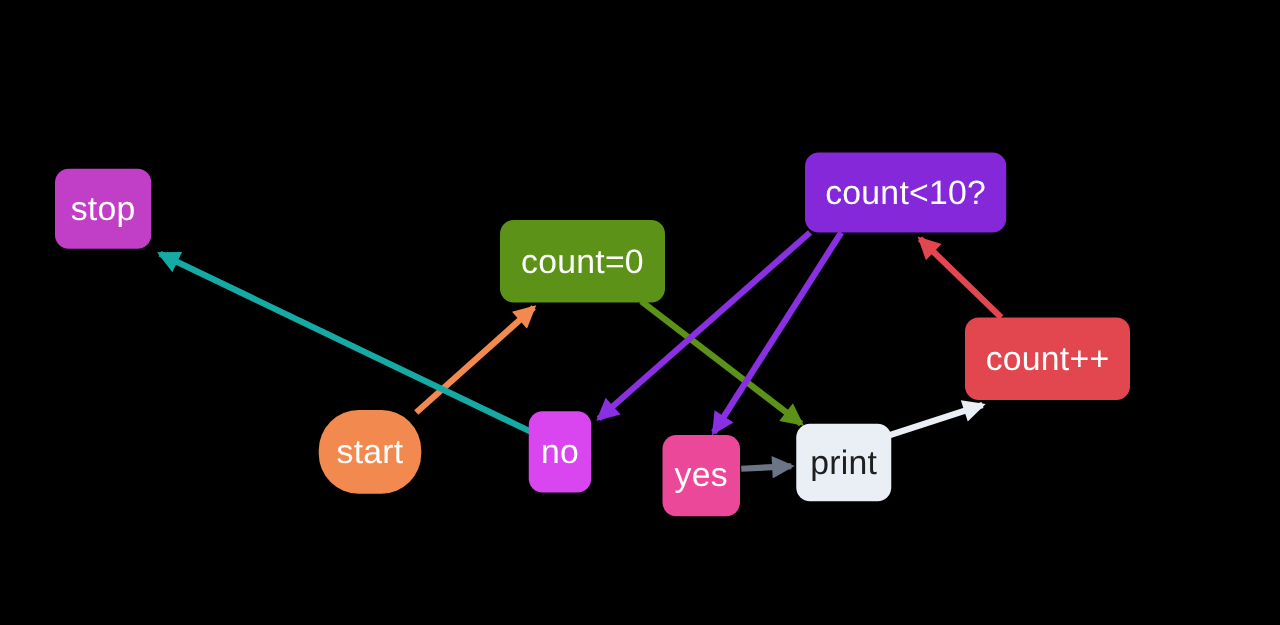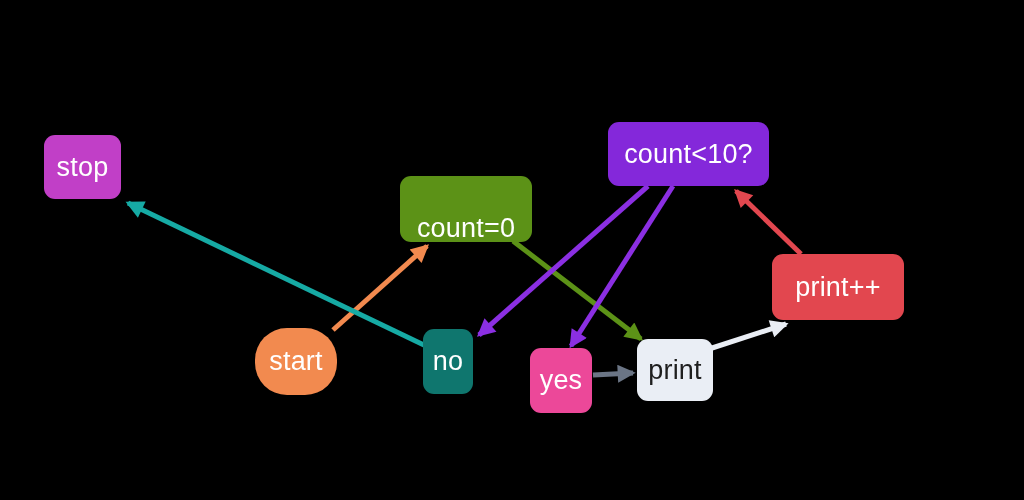--- a/index.html
+++ b/index.html
@@ -82,33 +82,33 @@
         <line x1="673" y1="186" x2="571" y2="346" stroke="#8b2fe2" stroke-width="5" marker-end="url(#arrow-3)"></line>
         <line x1="593" y1="375" x2="633" y2="373" stroke="#6b7585" stroke-width="5" marker-end="url(#arrow-4)"></line>
         <line x1="709" y1="349" x2="786" y2="324" stroke="#eaeef5" stroke-width="5" marker-end="url(#arrow-5)"></line>
         <line x1="801" y1="254" x2="736" y2="191" stroke="#e2474f" stroke-width="5" marker-end="url(#arrow-6)"></line>
       </g>
   </svg>
   <div class="node-layer">
       <div class="node" style="left: 44px; top: 135px; width: 77px; height: 64px; background: rgb(193, 63, 199); color: rgb(255, 255, 255);">
         <span class="node-label">stop</span>
       </div>
-      <div class="node" style="left: 400px; top: 176px; width: 132px; height: 66px; background: rgb(92, 146, 23); color: rgb(255, 255, 255); align-items: flex-end;">
+      <div class="node" style="left: 400px; top: 176px; width: 132px; height: 66px; background: rgb(92, 146, 23); color: rgb(255, 255, 255);">
         <span class="node-label">count=0</span>
       </div>
-      <div class="node" style="left: 608px; top: 122px; width: 161px; height: 64px; background: rgb(132, 40, 218); color: rgb(255, 255, 255);">
+      <div class="node" style="left: 644px; top: 122px; width: 161px; height: 64px; background: rgb(132, 40, 218); color: rgb(255, 255, 255);">
         <span class="node-label">count&lt;10?</span>
       </div>
       <div class="node" style="left: 772px; top: 254px; width: 132px; height: 66px; background: rgb(226, 71, 79); color: rgb(255, 255, 255);">
-        <span class="node-label">print++</span>
+        <span class="node-label">count++</span>
       </div>
       <div class="node" style="left: 255px; top: 328px; width: 82px; height: 67px; background: rgb(242, 138, 79); color: rgb(255, 255, 255); border-radius: 32px;">
         <span class="node-label">start</span>
       </div>
-      <div class="node" style="left: 423px; top: 329px; width: 50px; height: 65px; background: #0f766e; color: rgb(255, 255, 255);">
+      <div class="node" style="left: 423px; top: 329px; width: 50px; height: 65px; background: #d946ef; color: rgb(255, 255, 255);">
         <span class="node-label">no</span>
       </div>
       <div class="node" style="left: 530px; top: 348px; width: 62px; height: 65px; background: #ec4899; color: rgb(255, 255, 255);">
         <span class="node-label">yes</span>
       </div>
       <div class="node" style="left: 637px; top: 339px; width: 76px; height: 62px; background: rgb(234, 238, 245); color: rgb(31, 31, 31); align-items: center;">
         <span class="node-label">print</span>
       </div>
     </div>
 </div>

